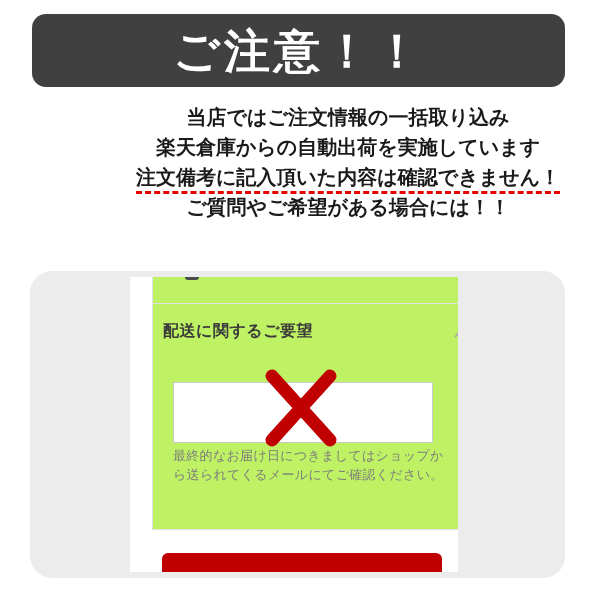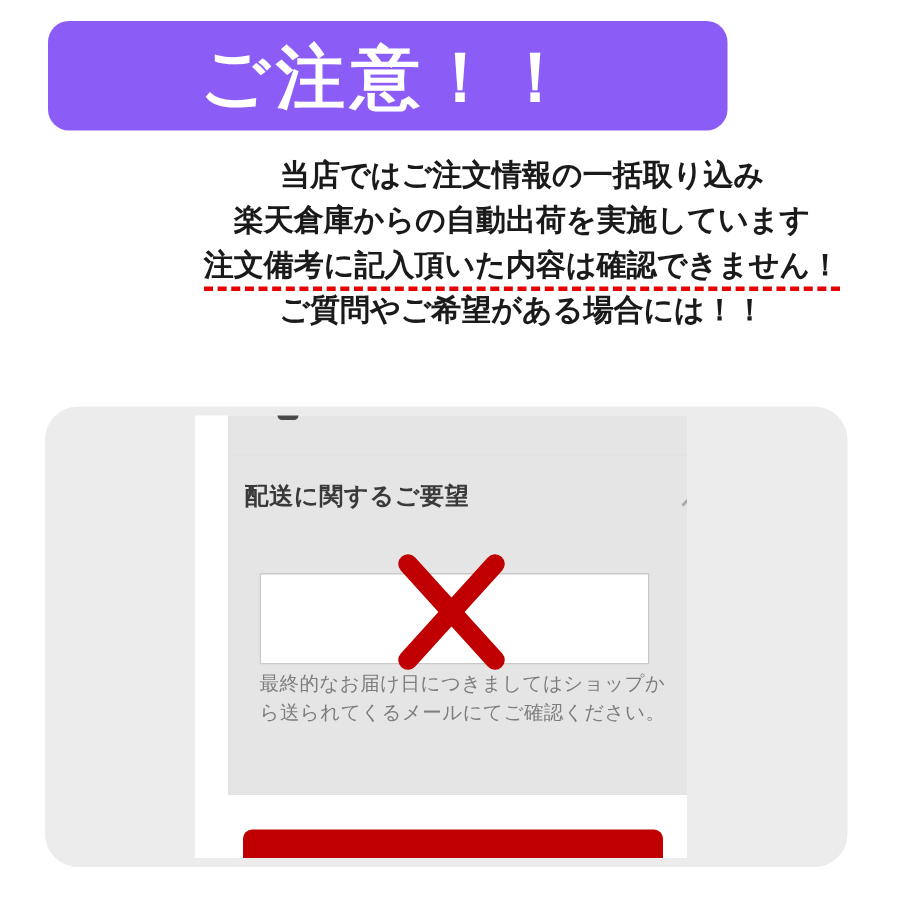--- a/index.html
+++ b/index.html
@@ -2,22 +2,22 @@
 <html><head>
 <meta charset="utf-8">
 <style>
   html,body{margin:0;padding:0;background:#ffffff;}
   .page{
     position:relative;width:600px;height:600px;background:#ffffff;overflow:hidden;
     font-family:"Liberation Sans","DejaVu Sans",sans-serif;
   }
   
   .banner{
-    position:absolute;left:32px;top:14px;width:453px;height:73px;
-    background:#8b5cf6;border-radius:14px;
+    position:absolute;left:32px;top:14px;width:533px;height:73px;
+    background:#404040;border-radius:14px;
     display:flex;align-items:center;justify-content:center;
   }
   .banner-title{
     color:#ffffff;font-size:46px;font-weight:bold;letter-spacing:4px;line-height:1;
   }
   
   .notice{
     position:absolute;left:0;top:102px;width:600px;text-align:center;
     color:#1a1a1a;font-size:20px;font-weight:bold;padding-left:48px;
   }
@@ -30,21 +30,21 @@
   .panel{
     position:absolute;left:30px;top:271px;width:535px;height:307px;
     background:#ececec;border-radius:22px;
   }
   .phone{
     position:absolute;left:130px;top:277px;width:328px;height:295px;
     background:#ffffff;overflow:hidden;
   }
   .card{
     position:absolute;left:22px;top:-1px;width:329px;height:254px;
-    background:#e5e5e5;border:1px solid #e2e2e2;border-top:none;
+    background:#bef264;border:1px solid #e2e2e2;border-top:none;
     box-sizing:border-box;
   }
   .stub{
     position:absolute;left:32px;top:0px;width:14px;height:4px;
     background:#4a4a4a;border-radius:0 0 3px 3px;
   }
   .card-head{
     position:absolute;left:0;top:27px;width:100%;height:79px;
     border-top:1px solid #e2e2e2;box-sizing:border-box;
   }

